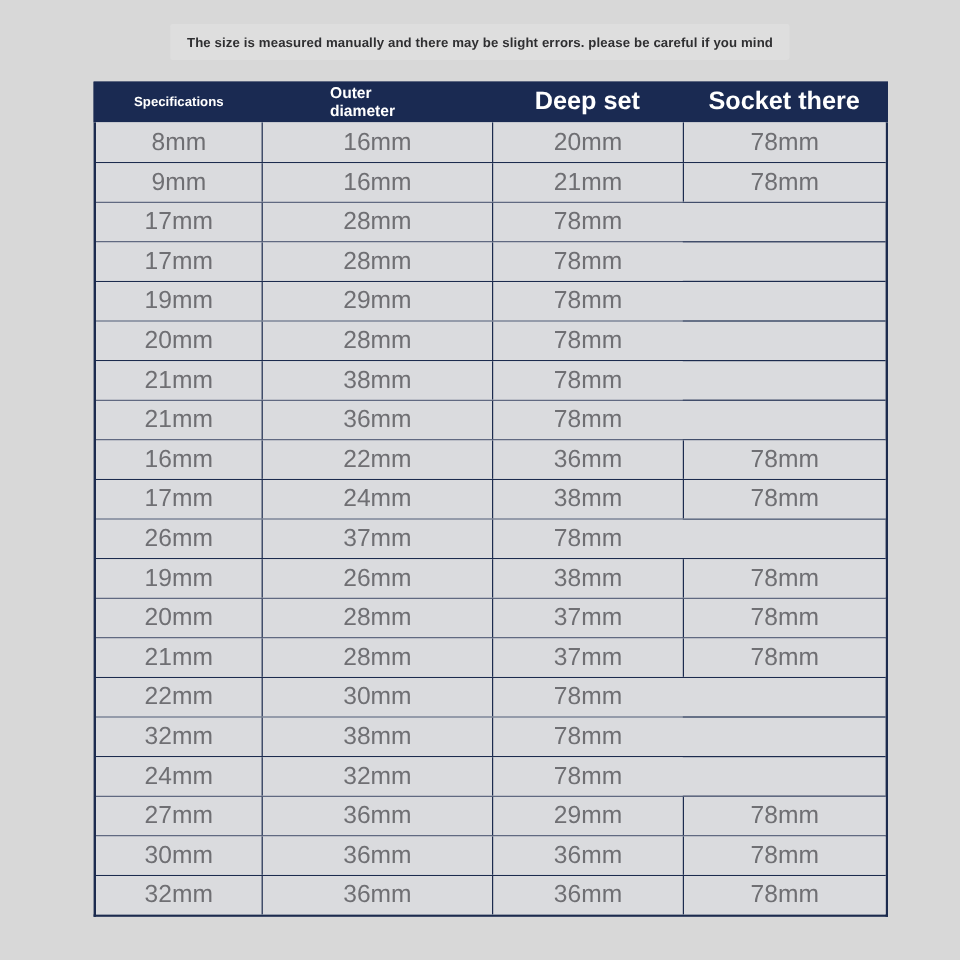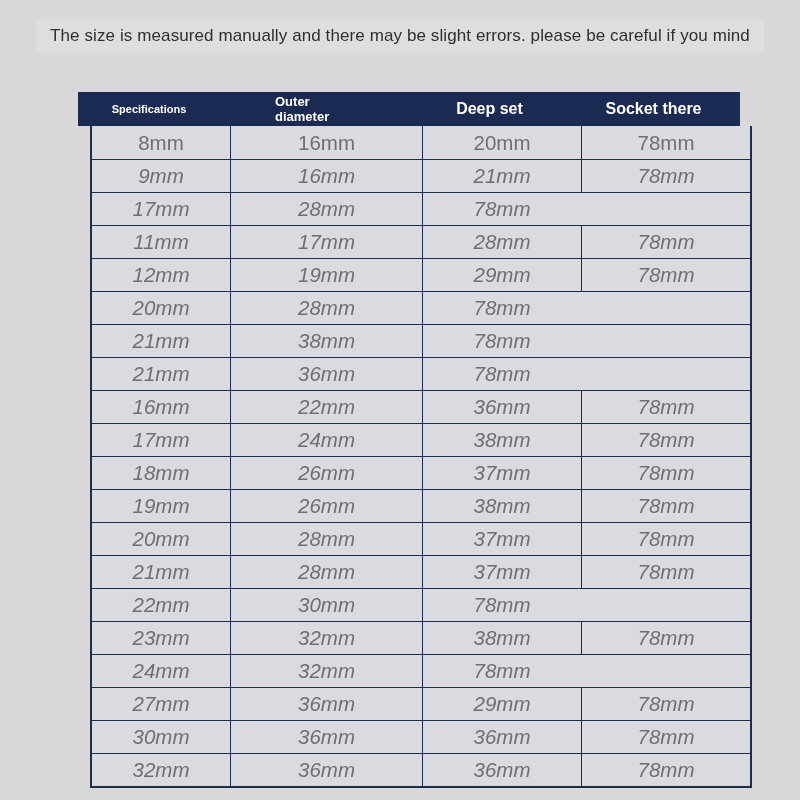--- a/index.html
+++ b/index.html
@@ -15,29 +15,29 @@
     position: absolute;
     top: 20px;
     left: 50%;
     transform: translateX(-50%);
     padding: 6px 14px;
     background: var(--band-bg, #dedede);
     border-radius: 2px;
     white-space: nowrap;
   }
   .disclaimer {
-    font-size: 17px;
-    font-weight: 400;
+    font-size: 11px;
+    font-weight: 700;
     letter-spacing: 0.1px;
     color: var(--disclaimer-text, #2f2f31);
   }
   .spec-table {
     position: absolute;
     left: 78px;
-    top: 92px;
+    top: 68px;
     width: 560px;
     box-sizing: border-box;
   }
   .thead {
     display: grid;
     grid-template-columns: 138px 192px 159px 169px;
     align-items: center;
     width: 662px;
     height: 34px;
     box-sizing: border-box;
@@ -54,36 +54,35 @@
     overflow: visible;
   }
   .th0 { font-size: 11px; }
   .th1 { font-size: 13px; }
   .th1 .wrap {
     display: inline-block;
     max-width: 78px;
     line-height: 1.18;
     text-align: left;
   }
-  .th2, .th3 { font-size: 16px; }
+  .th2, .th3 { font-size: 21px; }
   .tbody {
     width: 662px;
     box-sizing: border-box;
     border: 2px solid var(--border, #1c2b4e);
     border-top: none;
     background: var(--cell-bg, #dadbde);
-    margin-left: 12px;
   }
   .row {
     display: grid;
     grid-template-columns: 138px 192px 159px 169px;
     height: 33px;
     box-sizing: border-box;
   }
-  .row + .row { border-top: 1.5px solid var(--border, #1c2b4e); font-style: italic; }
+  .row + .row { border-top: 1.5px solid var(--border, #1c2b4e); }
   .cell {
     display: flex;
     align-items: center;
     justify-content: center;
     box-sizing: border-box;
     font-size: 20.5px;
     color: var(--cell-text, #6f6f73);
     background: var(--cell-bg, #dadbde);
   }
   .cell + .cell { border-left: 1.5px solid var(--border, #1c2b4e); }
@@ -122,27 +121,25 @@
     <div class="cell">16mm</div>
     <div class="cell">21mm</div>
     <div class="cell">78mm</div>
   </div>
       <div class="row">
     <div class="cell">17mm</div>
     <div class="cell">28mm</div>
     <div class="cell">78mm</div>
   </div>
       <div class="row">
-    <div class="cell">11mm</div>
     <div class="cell">17mm</div>
     <div class="cell">28mm</div>
     <div class="cell">78mm</div>
   </div>
       <div class="row">
-    <div class="cell">12mm</div>
     <div class="cell">19mm</div>
     <div class="cell">29mm</div>
     <div class="cell">78mm</div>
   </div>
       <div class="row">
     <div class="cell">20mm</div>
     <div class="cell">28mm</div>
     <div class="cell">78mm</div>
   </div>
       <div class="row">
@@ -161,21 +158,20 @@
     <div class="cell">36mm</div>
     <div class="cell">78mm</div>
   </div>
       <div class="row">
     <div class="cell">17mm</div>
     <div class="cell">24mm</div>
     <div class="cell">38mm</div>
     <div class="cell">78mm</div>
   </div>
       <div class="row">
-    <div class="cell">18mm</div>
     <div class="cell">26mm</div>
     <div class="cell">37mm</div>
     <div class="cell">78mm</div>
   </div>
       <div class="row">
     <div class="cell">19mm</div>
     <div class="cell">26mm</div>
     <div class="cell">38mm</div>
     <div class="cell">78mm</div>
   </div>
@@ -190,21 +186,20 @@
     <div class="cell">28mm</div>
     <div class="cell">37mm</div>
     <div class="cell">78mm</div>
   </div>
       <div class="row">
     <div class="cell">22mm</div>
     <div class="cell">30mm</div>
     <div class="cell">78mm</div>
   </div>
       <div class="row">
-    <div class="cell">23mm</div>
     <div class="cell">32mm</div>
     <div class="cell">38mm</div>
     <div class="cell">78mm</div>
   </div>
       <div class="row">
     <div class="cell">24mm</div>
     <div class="cell">32mm</div>
     <div class="cell">78mm</div>
   </div>
       <div class="row">

